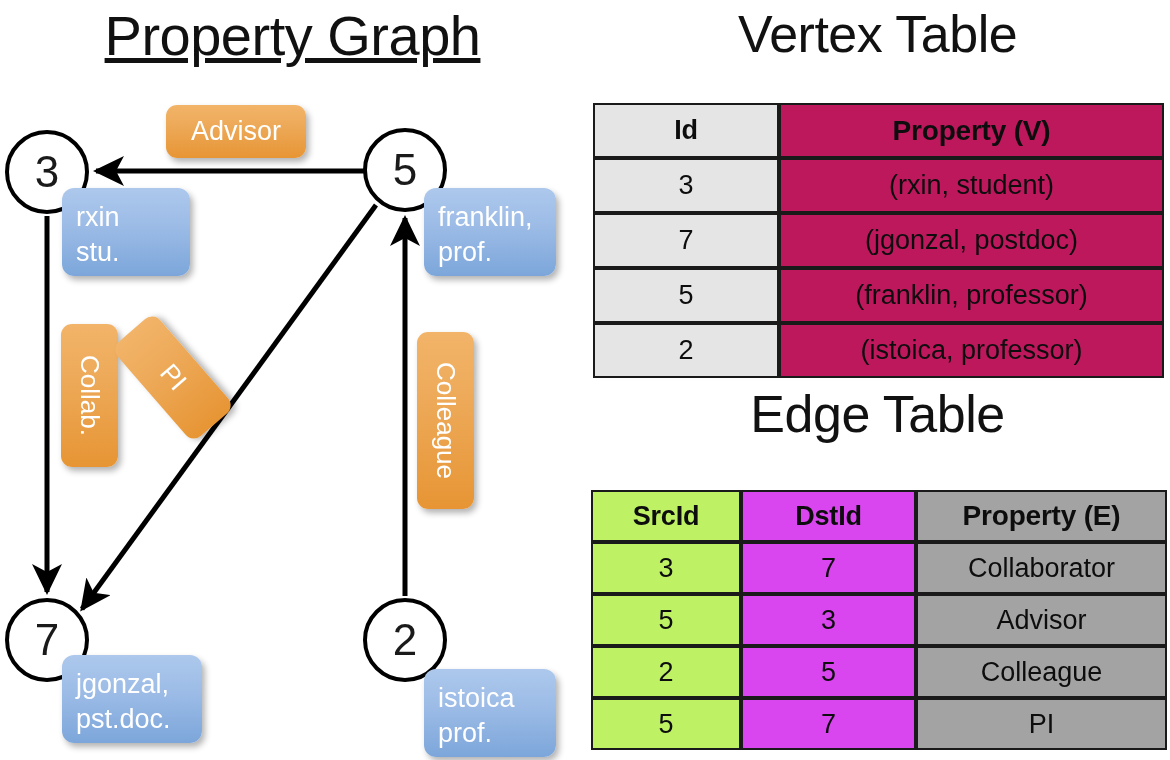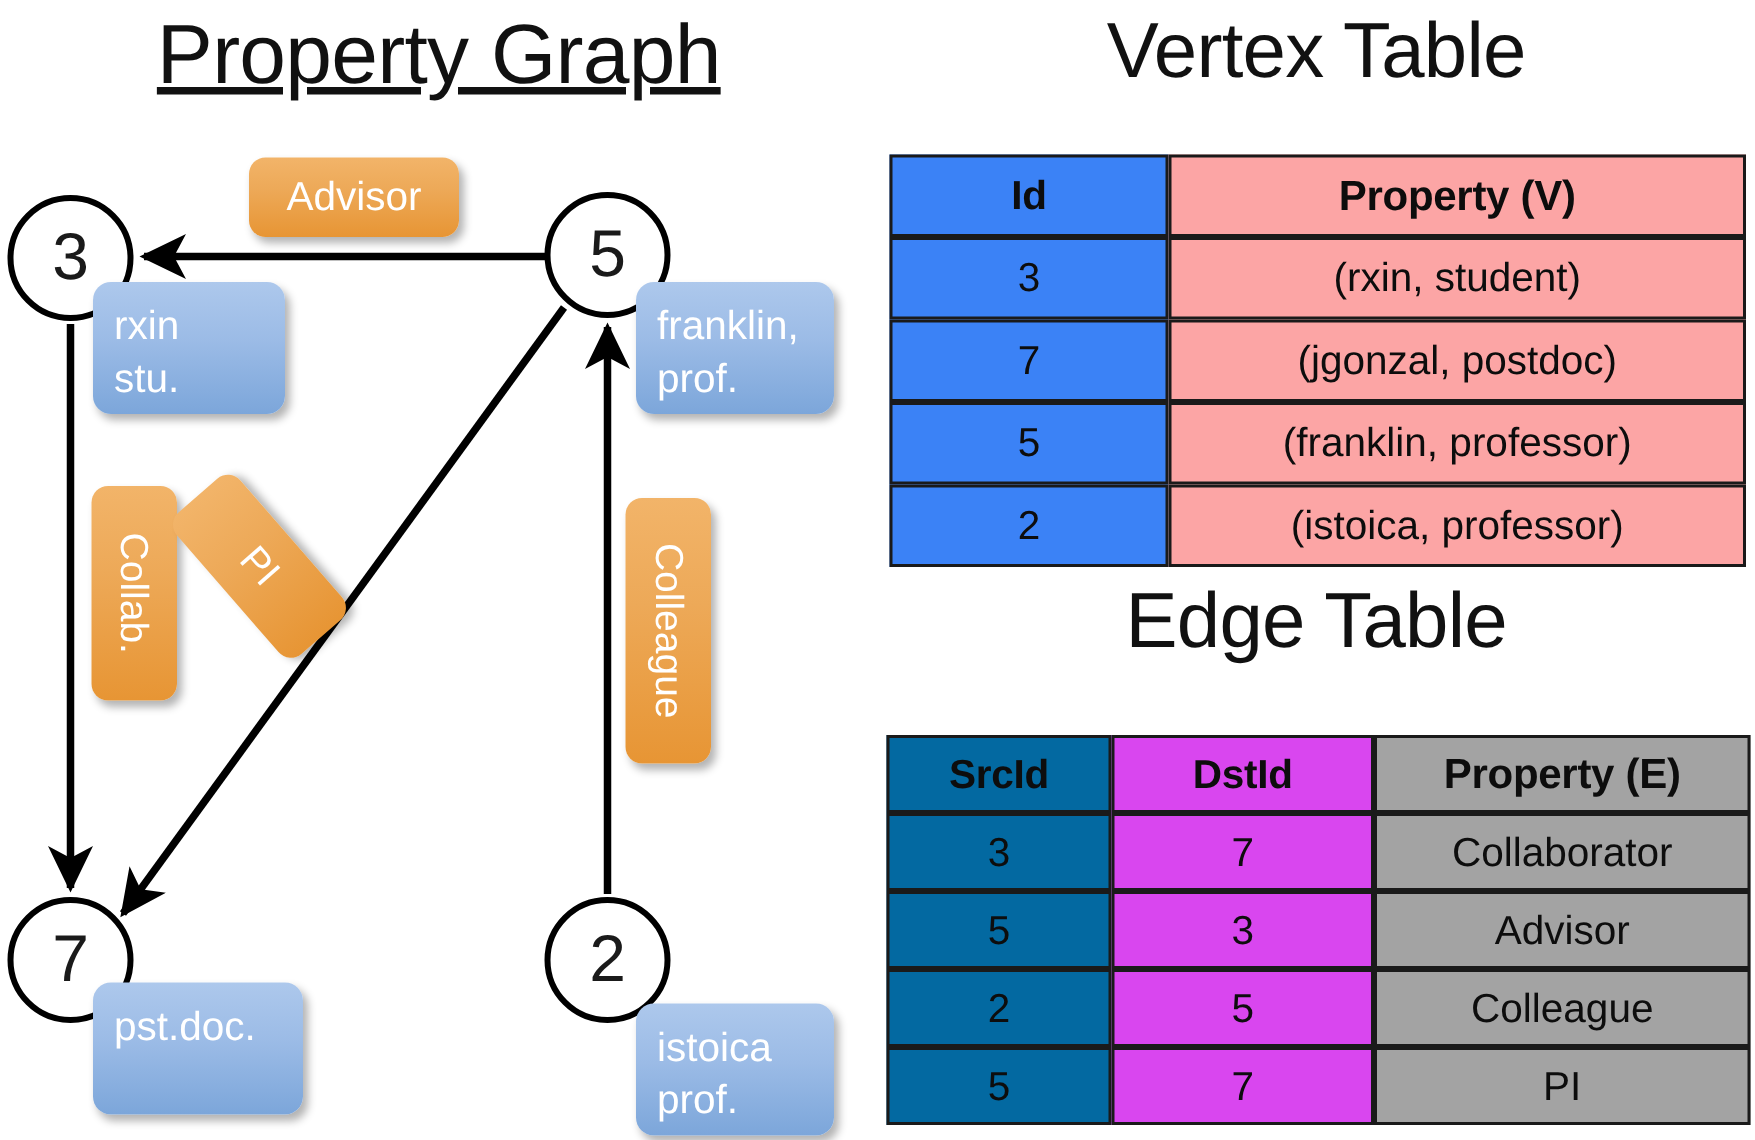--- a/index.html
+++ b/index.html
@@ -168,33 +168,33 @@
   }
 
   
   #vertex-table {
     left: 593px; top: 103px;
   }
   #vertex-table th, #vertex-table td {
     height: 55px;
     font-size: 27px;
   }
-  #vertex-table .c-id   { width: 186px; background: #3b82f6; }
-  #vertex-table .c-prop { width: 385px; background: #fca5a5; }
+  #vertex-table .c-id   { width: 186px; background: #e5e5e5; }
+  #vertex-table .c-prop { width: 385px; background: #be185d; }
   #vertex-table th.c-prop { font-size: 28px; }
 
   
   #edge-table {
     left: 591px; top: 490px;
   }
   #edge-table th, #edge-table td {
     height: 52px;
     font-size: 27px;
   }
-  #edge-table .c-src { width: 150px; background: #0369a1; text-align: center; }
+  #edge-table .c-src { width: 150px; background: #bef264; text-align: center; }
   #edge-table .c-dst { width: 175px; background: #d946ef; }
   #edge-table .c-prop { width: 251px; background: #a3a3a3; }
   #edge-table th.c-prop { font-size: 28px; }
 </style>
 </head>
 <body>
 
 <div class="title" id="title-property-graph">Property Graph</div>
 
 <div class="title" id="title-vertex-table">Vertex Table</div>
@@ -226,20 +226,21 @@
 
   <div class="prop-box" id="prop-rxin">
     <div>rxin</div>
     <div>stu.</div>
   </div>
   <div class="prop-box" id="prop-franklin">
     <div>franklin,</div>
     <div>prof.</div>
   </div>
   <div class="prop-box" id="prop-jgonzal">
+    <div>jgonzal,</div>
     <div>pst.doc.</div>
   </div>
   <div class="prop-box" id="prop-istoica">
     <div>istoica</div>
     <div>prof.</div>
   </div>
 
   <div class="edge-label" id="edge-label-advisor">
     <span class="htext">Advisor</span>
   </div>

